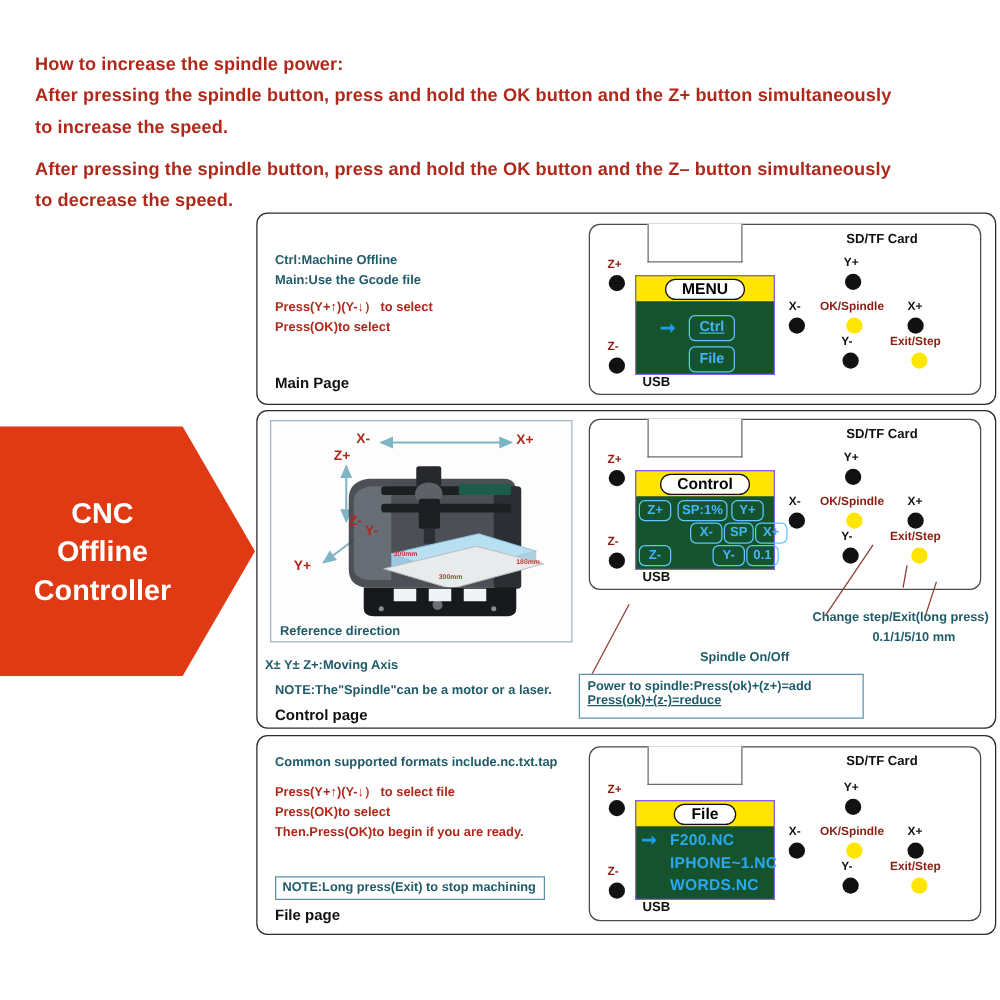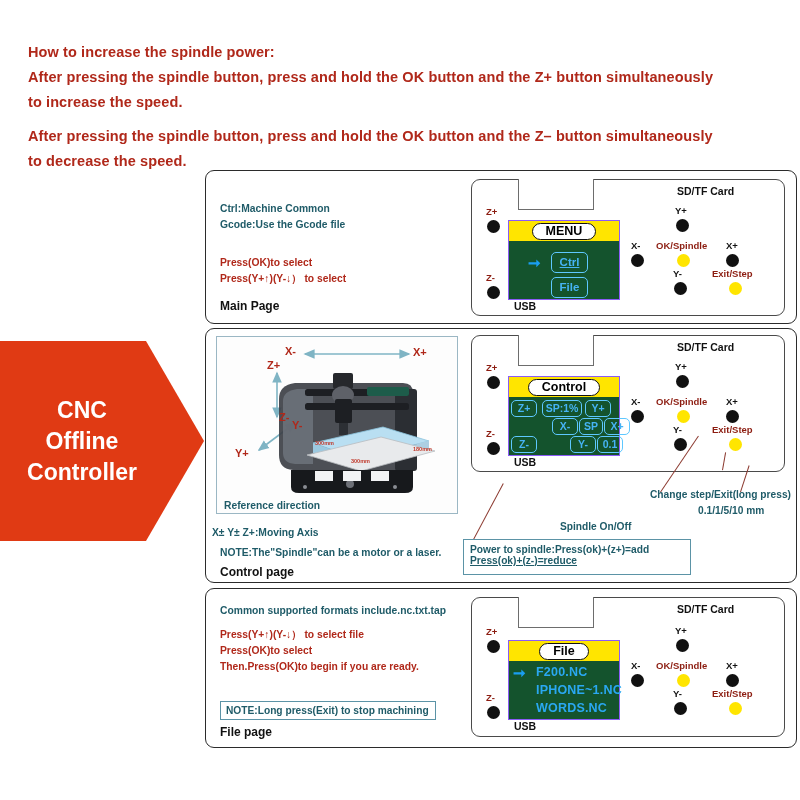--- a/index.html
+++ b/index.html
@@ -92,23 +92,23 @@
   </svg>
   <div class="btxt">
     <div>CNC</div>
     <div>Offline</div>
     <div>Controller</div>
   </div>
 </div>
 
 <div class="panel" id="panel1">
 
-  <div class="ptext teal" style="left:14px;top:30px;">Ctrl:Machine Common</div>
-  <div class="ptext teal" style="left:14px;top:46px;">Gcode:Use the Gcode file</div>
-  <div class="ptext red" style="left:14px;top:68px;margin-top:32px;">Press(Y+↑)(Y-↓） to select</div>
+  <div class="ptext teal" style="left:14px;top:30px;">Ctrl:Machine Offline</div>
+  <div class="ptext teal" style="left:14px;top:46px;">Main:Use the Gcode file</div>
+  <div class="ptext red" style="left:14px;top:68px;">Press(Y+↑)(Y-↓） to select</div>
   <div class="ptext red" style="left:14px;top:84px;">Press(OK)to select</div>
   <div class="pagelabel" style="left:14px;top:128px;">Main Page</div>
 
   <div class="device" style="left:265px;top:8px;width:312px;height:135px;">
     <div class="dev-slot" style="left:46px;top:-1px;width:74px;height:30px;"></div>
     <div class="sdlabel" style="left:205px;top:5px;">SD/TF Card</div>
 
     <div class="btnlab" style="left:14px;top:26px;">Z+</div>
     <div class="btn" style="left:15px;top:40px;"></div>
     <div class="btnlab" style="left:14px;top:92px;">Z-</div>

